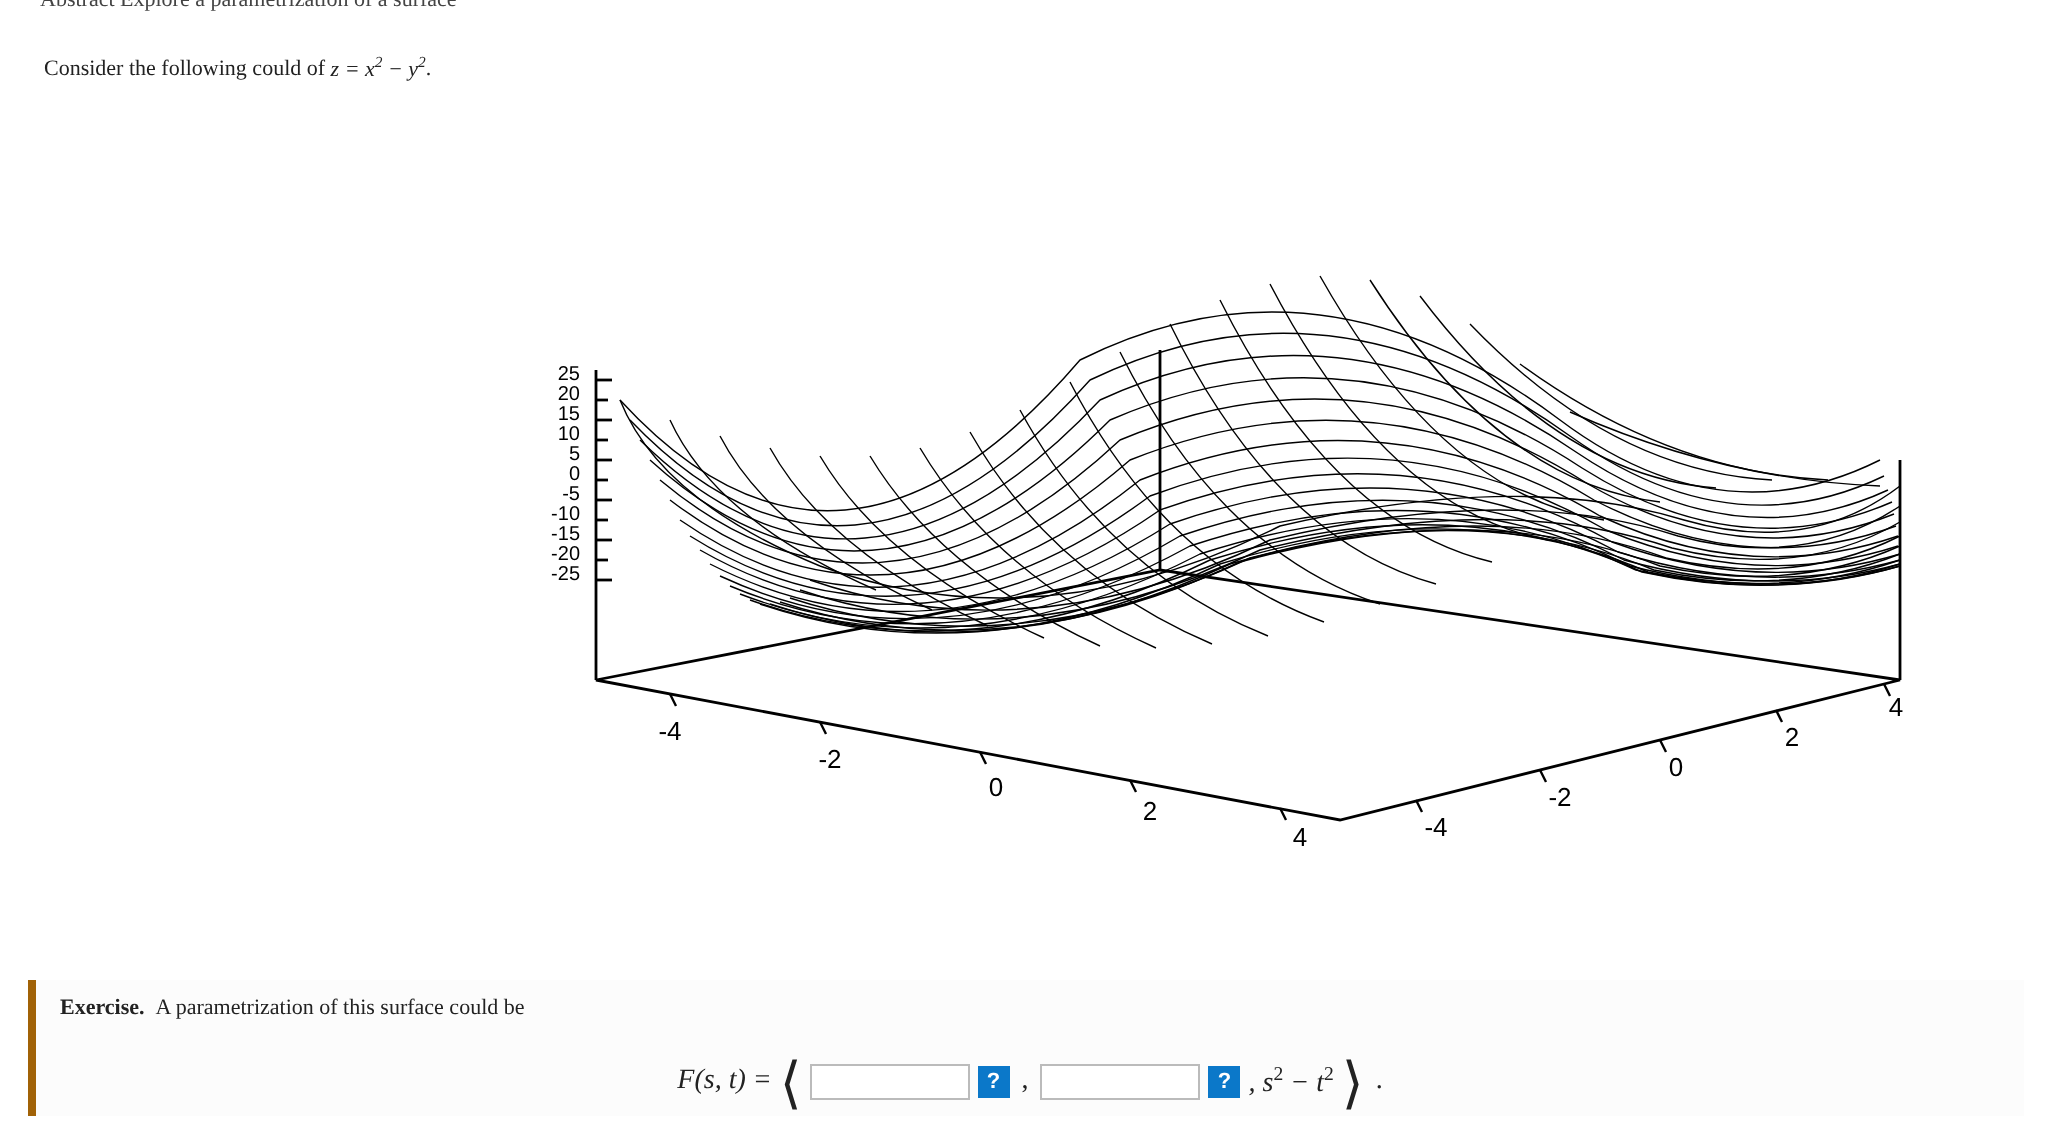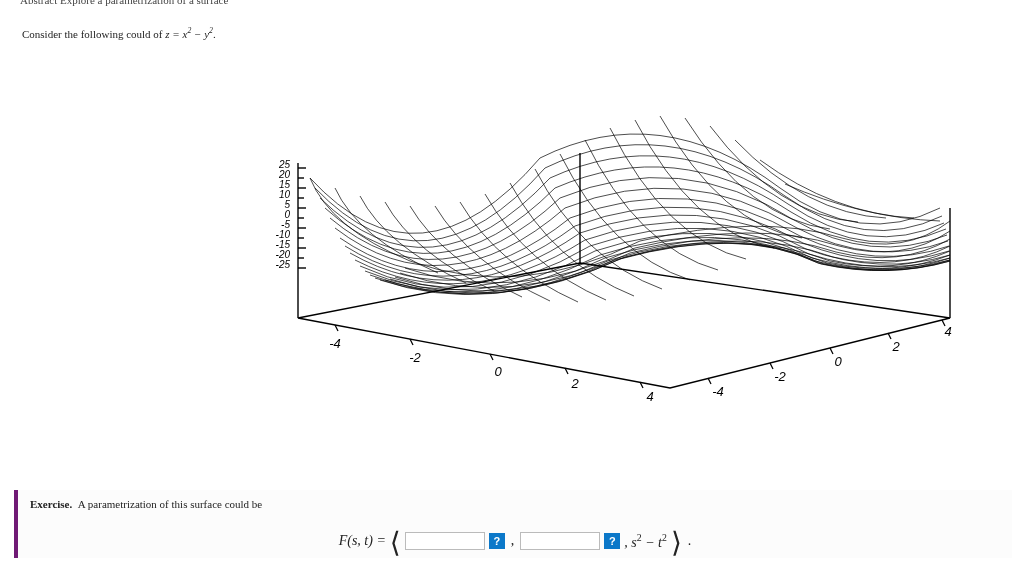--- a/index.html
+++ b/index.html
@@ -28,32 +28,31 @@
     color: #222;
   }
   .prompt-line .math {
     font-style: italic;
     font-family: 'Times New Roman', serif;
     margin-top: 16px;
   }
   .sup { font-size: 0.7em; vertical-align: super; }
   .graph-area {
     position: absolute;
-    top: 68px;
+    top: 90px;
     left: 240px;
     width: 720px;
     height: 360px;
-    font-style: italic;
   }
   .exercise-block {
     position: absolute;
     left: 14px;
     top: 490px;
     width: 998px;
-    border-left: 4px solid #701a75;
+    border-left: 4px solid #a16207;
     background: #fcfcfc;
     padding: 8px 10px 18px 12px;
     height: 68px;
   }
   .exercise-head {
     font-size: 11px;
     color: #222;
     margin-bottom: 22px;
   }
   .exercise-head b { font-weight: bold; }

